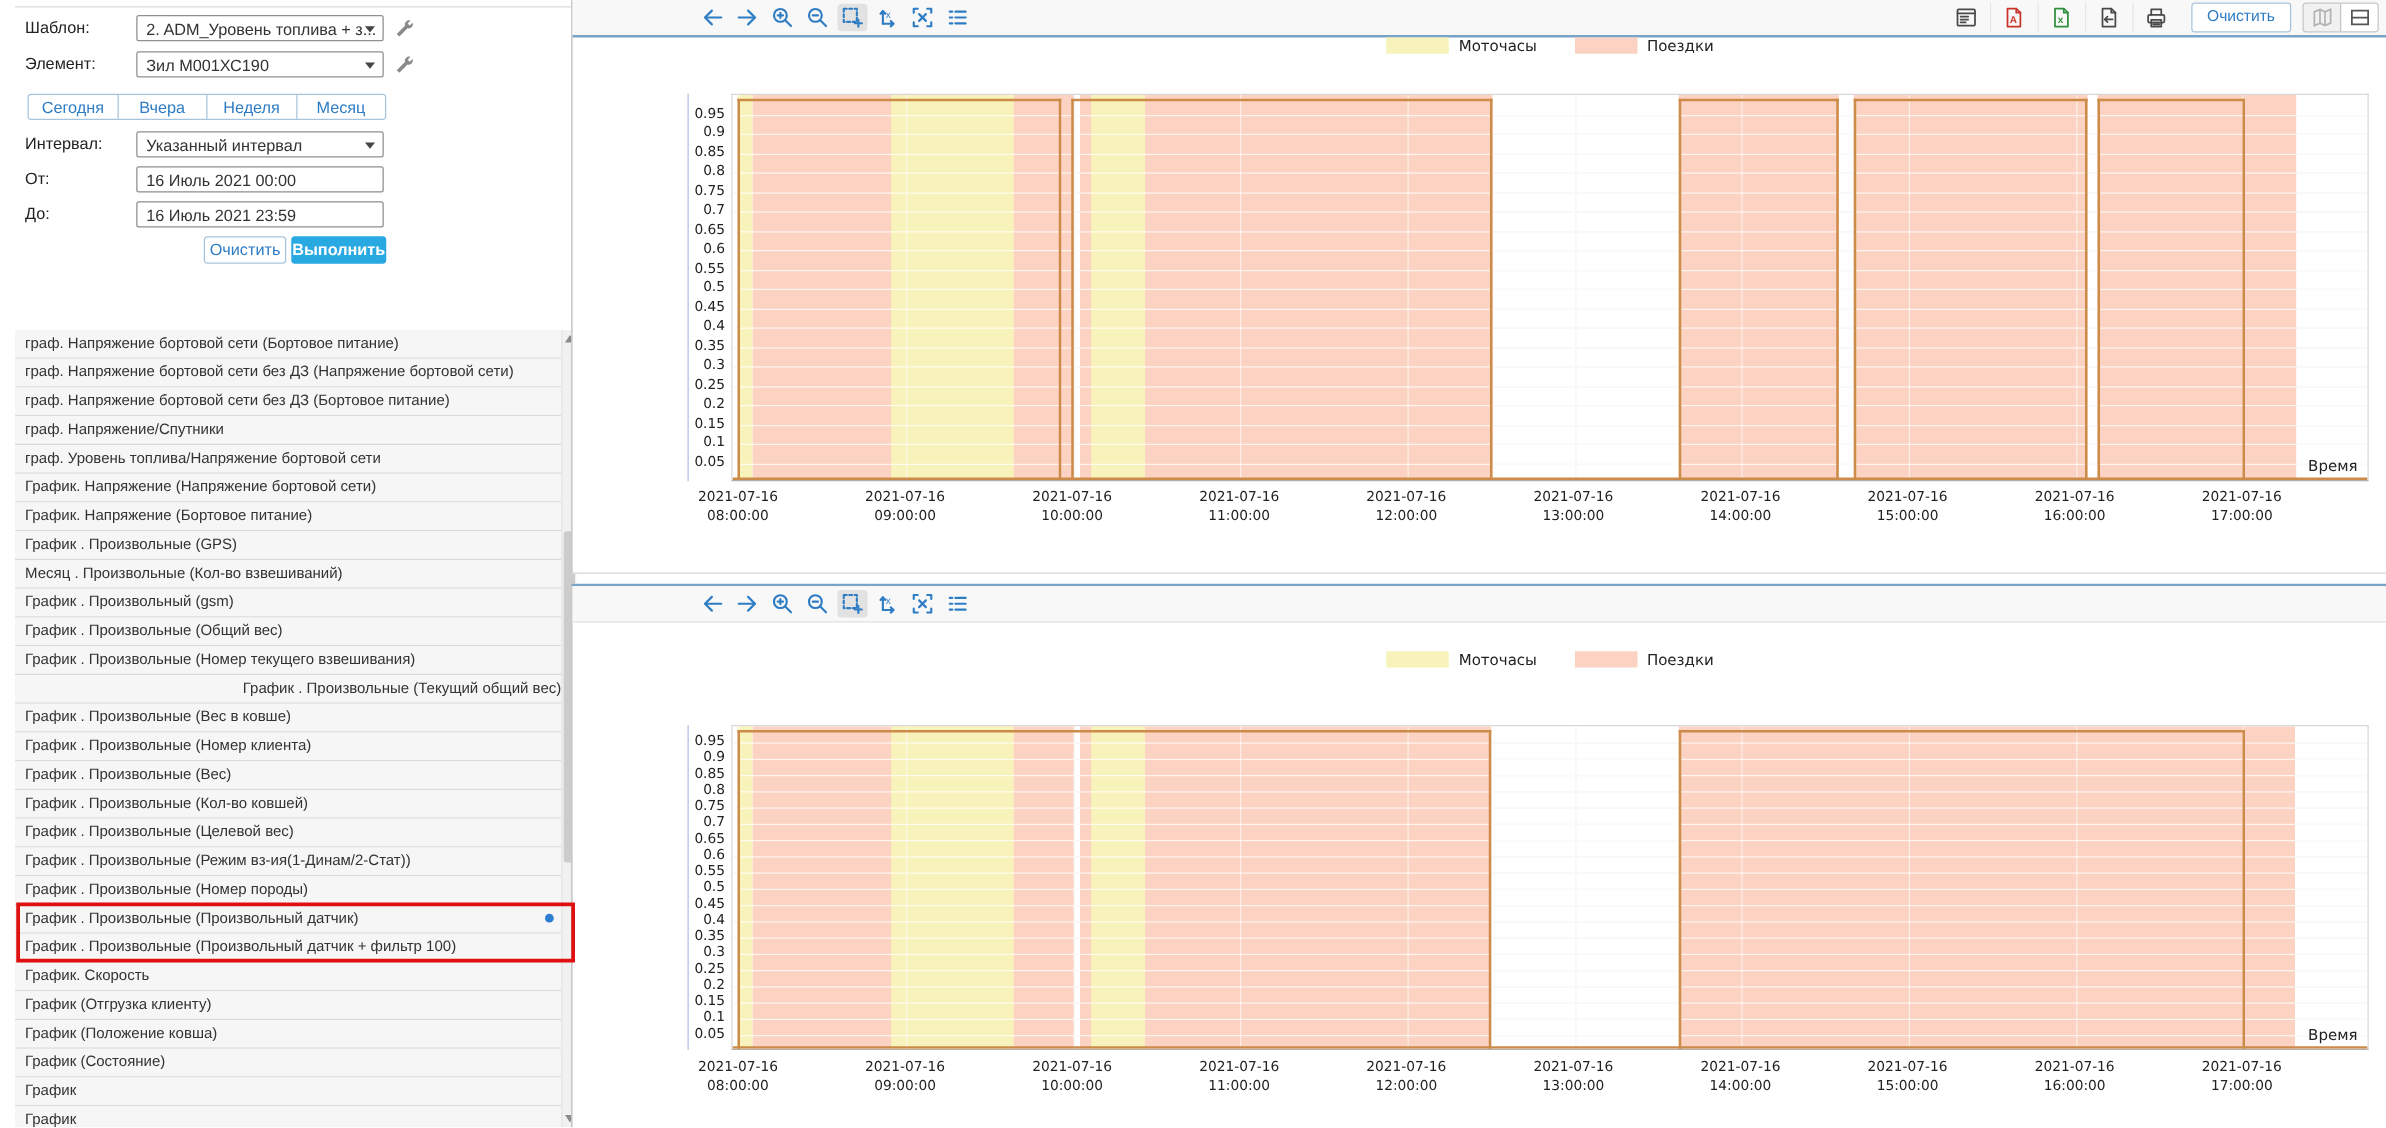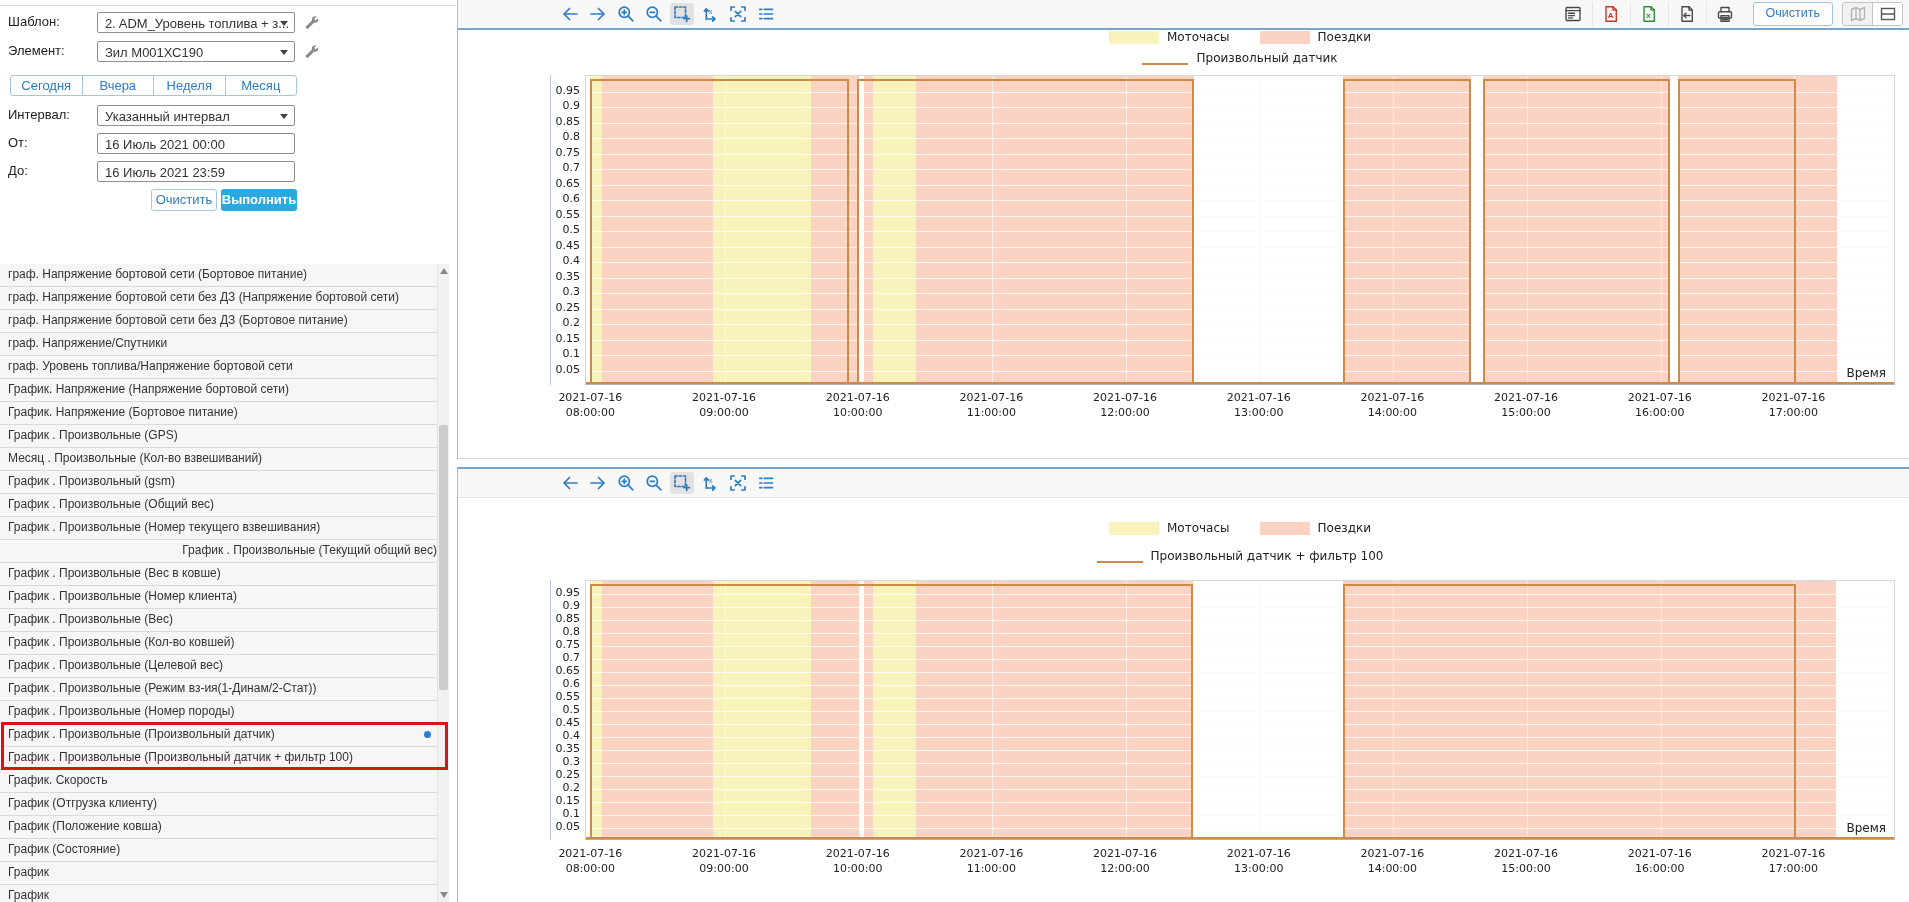--- a/index.html
+++ b/index.html
@@ -1,19 +1,19 @@
 <!DOCTYPE html>
 <html><head>
 <meta charset="utf-8">
 <style>
   html,body{margin:0;padding:0;background:#fff;}
   #app{position:relative;width:1909px;height:902px;background:#fff;overflow:hidden;
        font-family:"Liberation Sans",sans-serif;-webkit-font-smoothing:antialiased;}
   
-  #left-panel{position:absolute;left:0;top:0;width:456px;height:772px;background:#fff;}
+  #left-panel{position:absolute;left:12px;top:0;width:456px;height:772px;background:#fff;}
   .topline{position:absolute;left:0;top:5px;width:455px;height:1px;background:#dcdcdc;}
   .lbl{position:absolute;font-size:13px;color:#222;}
   .dd,.inp{position:absolute;left:97px;width:198px;height:21px;border:1px solid #8f8f8f;border-radius:2px;
        background:#fff;font-size:13px;color:#333;line-height:21px;padding:0 20px 0 7px;box-sizing:border-box;
        white-space:nowrap;overflow:hidden;}
   .inp{padding-right:7px;}
   .dd .arr{position:absolute;right:6px;top:8px;width:0;height:0;border-left:4px solid transparent;
        border-right:4px solid transparent;border-top:5px solid #444;}
   .wrench{position:absolute;left:303px;width:16px;height:16px;}
   #seg{position:absolute;left:10px;top:75px;width:287px;height:21px;display:flex;
@@ -63,21 +63,21 @@
   .chart-clear{height:22px;line-height:20px;padding:0 12px;margin:0 9px;border:1px solid #a7c4dd;
        border-radius:3px;background:#fff;color:#2e7cc3;font-size:12.5px;cursor:pointer;}
   .view-toggle{display:flex;border:1px solid #c4c4c4;border-radius:3px;overflow:hidden;height:22px;}
   .vt-cell{width:29px;height:22px;display:flex;align-items:center;justify-content:center;cursor:pointer;}
   .vt-cell.disabled{background:#f1f1f1;}
   .vt-cell.selected{background:#ffffff;border-left:1px solid #c4c4c4;}
   .vt-cell svg{fill:none;stroke-width:1.4;}
   
   .legend-row{position:absolute;left:127px;width:1310px;display:flex;justify-content:center;gap:30px;
        align-items:center;font-size:12px;color:#222;font-family:"DejaVu Sans",sans-serif;}
-  .lg-item{display:flex;align-items:flex-end;gap:8px;}
+  .lg-item{display:flex;align-items:flex-start;gap:8px;}
   .lg-swatch{width:50px;height:13px;}
   .lg-line{width:46px;height:2px;}
   
   .plot{position:absolute;left:127px;width:1310px;background:#fff;border:1px solid #d8d8d8;
        border-bottom:1px solid #b0b0b0;box-sizing:border-box;overflow:hidden;}
   .gl{position:absolute;}
   .band{position:absolute;top:0;bottom:0;}
   .sensor-seg{position:absolute;box-sizing:border-box;border-style:solid;background:transparent;}
   .ylab{position:absolute;width:34px;text-align:right;font-size:11px;color:#222;
        font-family:"DejaVu Sans",sans-serif;}
@@ -294,26 +294,20 @@
         </div>
     </div>
   <div class="legend-row" style="top: 30px;">
         <div class="lg-item">
           <div class="lg-swatch" style="background: rgb(248, 243, 186);"></div>
           <span>Моточасы</span>
         </div>
         <div class="lg-item">
           <div class="lg-swatch" style="background: rgb(252, 211, 194);"></div>
           <span>Поездки</span>
-        </div>
-      </div>
-      <div class="legend-row" style="top: 51px;">
-        <div class="lg-item">
-          <div class="lg-line" style="background: rgb(205, 139, 74);"></div>
-          <span>Произвольный датчик</span>
         </div>
       </div>
       <div class="ylab" style="left: 88px; top: 83.5px;">0.95</div>
       <div class="ylab" style="left: 88px; top: 99px;">0.9</div>
       <div class="ylab" style="left: 88px; top: 114.5px;">0.85</div>
       <div class="ylab" style="left: 88px; top: 130px;">0.8</div>
       <div class="ylab" style="left: 88px; top: 145.5px;">0.75</div>
       <div class="ylab" style="left: 88px; top: 161px;">0.7</div>
       <div class="ylab" style="left: 88px; top: 176.5px;">0.65</div>
       <div class="ylab" style="left: 88px; top: 192px;">0.6</div>
@@ -505,26 +499,20 @@
   <div class="legend-row" style="top: 52px;">
         <div class="lg-item">
           <div class="lg-swatch" style="background: rgb(248, 243, 186);"></div>
           <span>Моточасы</span>
         </div>
         <div class="lg-item">
           <div class="lg-swatch" style="background: rgb(252, 211, 194);"></div>
           <span>Поездки</span>
         </div>
       </div>
-      <div class="legend-row" style="top: 80px;">
-        <div class="lg-item">
-          <div class="lg-line" style="background: rgb(205, 139, 74);"></div>
-          <span>Произвольный датчик + фильтр 100</span>
-        </div>
-      </div>
       <div class="ylab" style="left: 88px; top: 117px;">0.95</div>
       <div class="ylab" style="left: 88px; top: 130px;">0.9</div>
       <div class="ylab" style="left: 88px; top: 143px;">0.85</div>
       <div class="ylab" style="left: 88px; top: 156px;">0.8</div>
       <div class="ylab" style="left: 88px; top: 169px;">0.75</div>
       <div class="ylab" style="left: 88px; top: 182px;">0.7</div>
       <div class="ylab" style="left: 88px; top: 195px;">0.65</div>
       <div class="ylab" style="left: 88px; top: 208px;">0.6</div>
       <div class="ylab" style="left: 88px; top: 221px;">0.55</div>
       <div class="ylab" style="left: 88px; top: 234px;">0.5</div>

